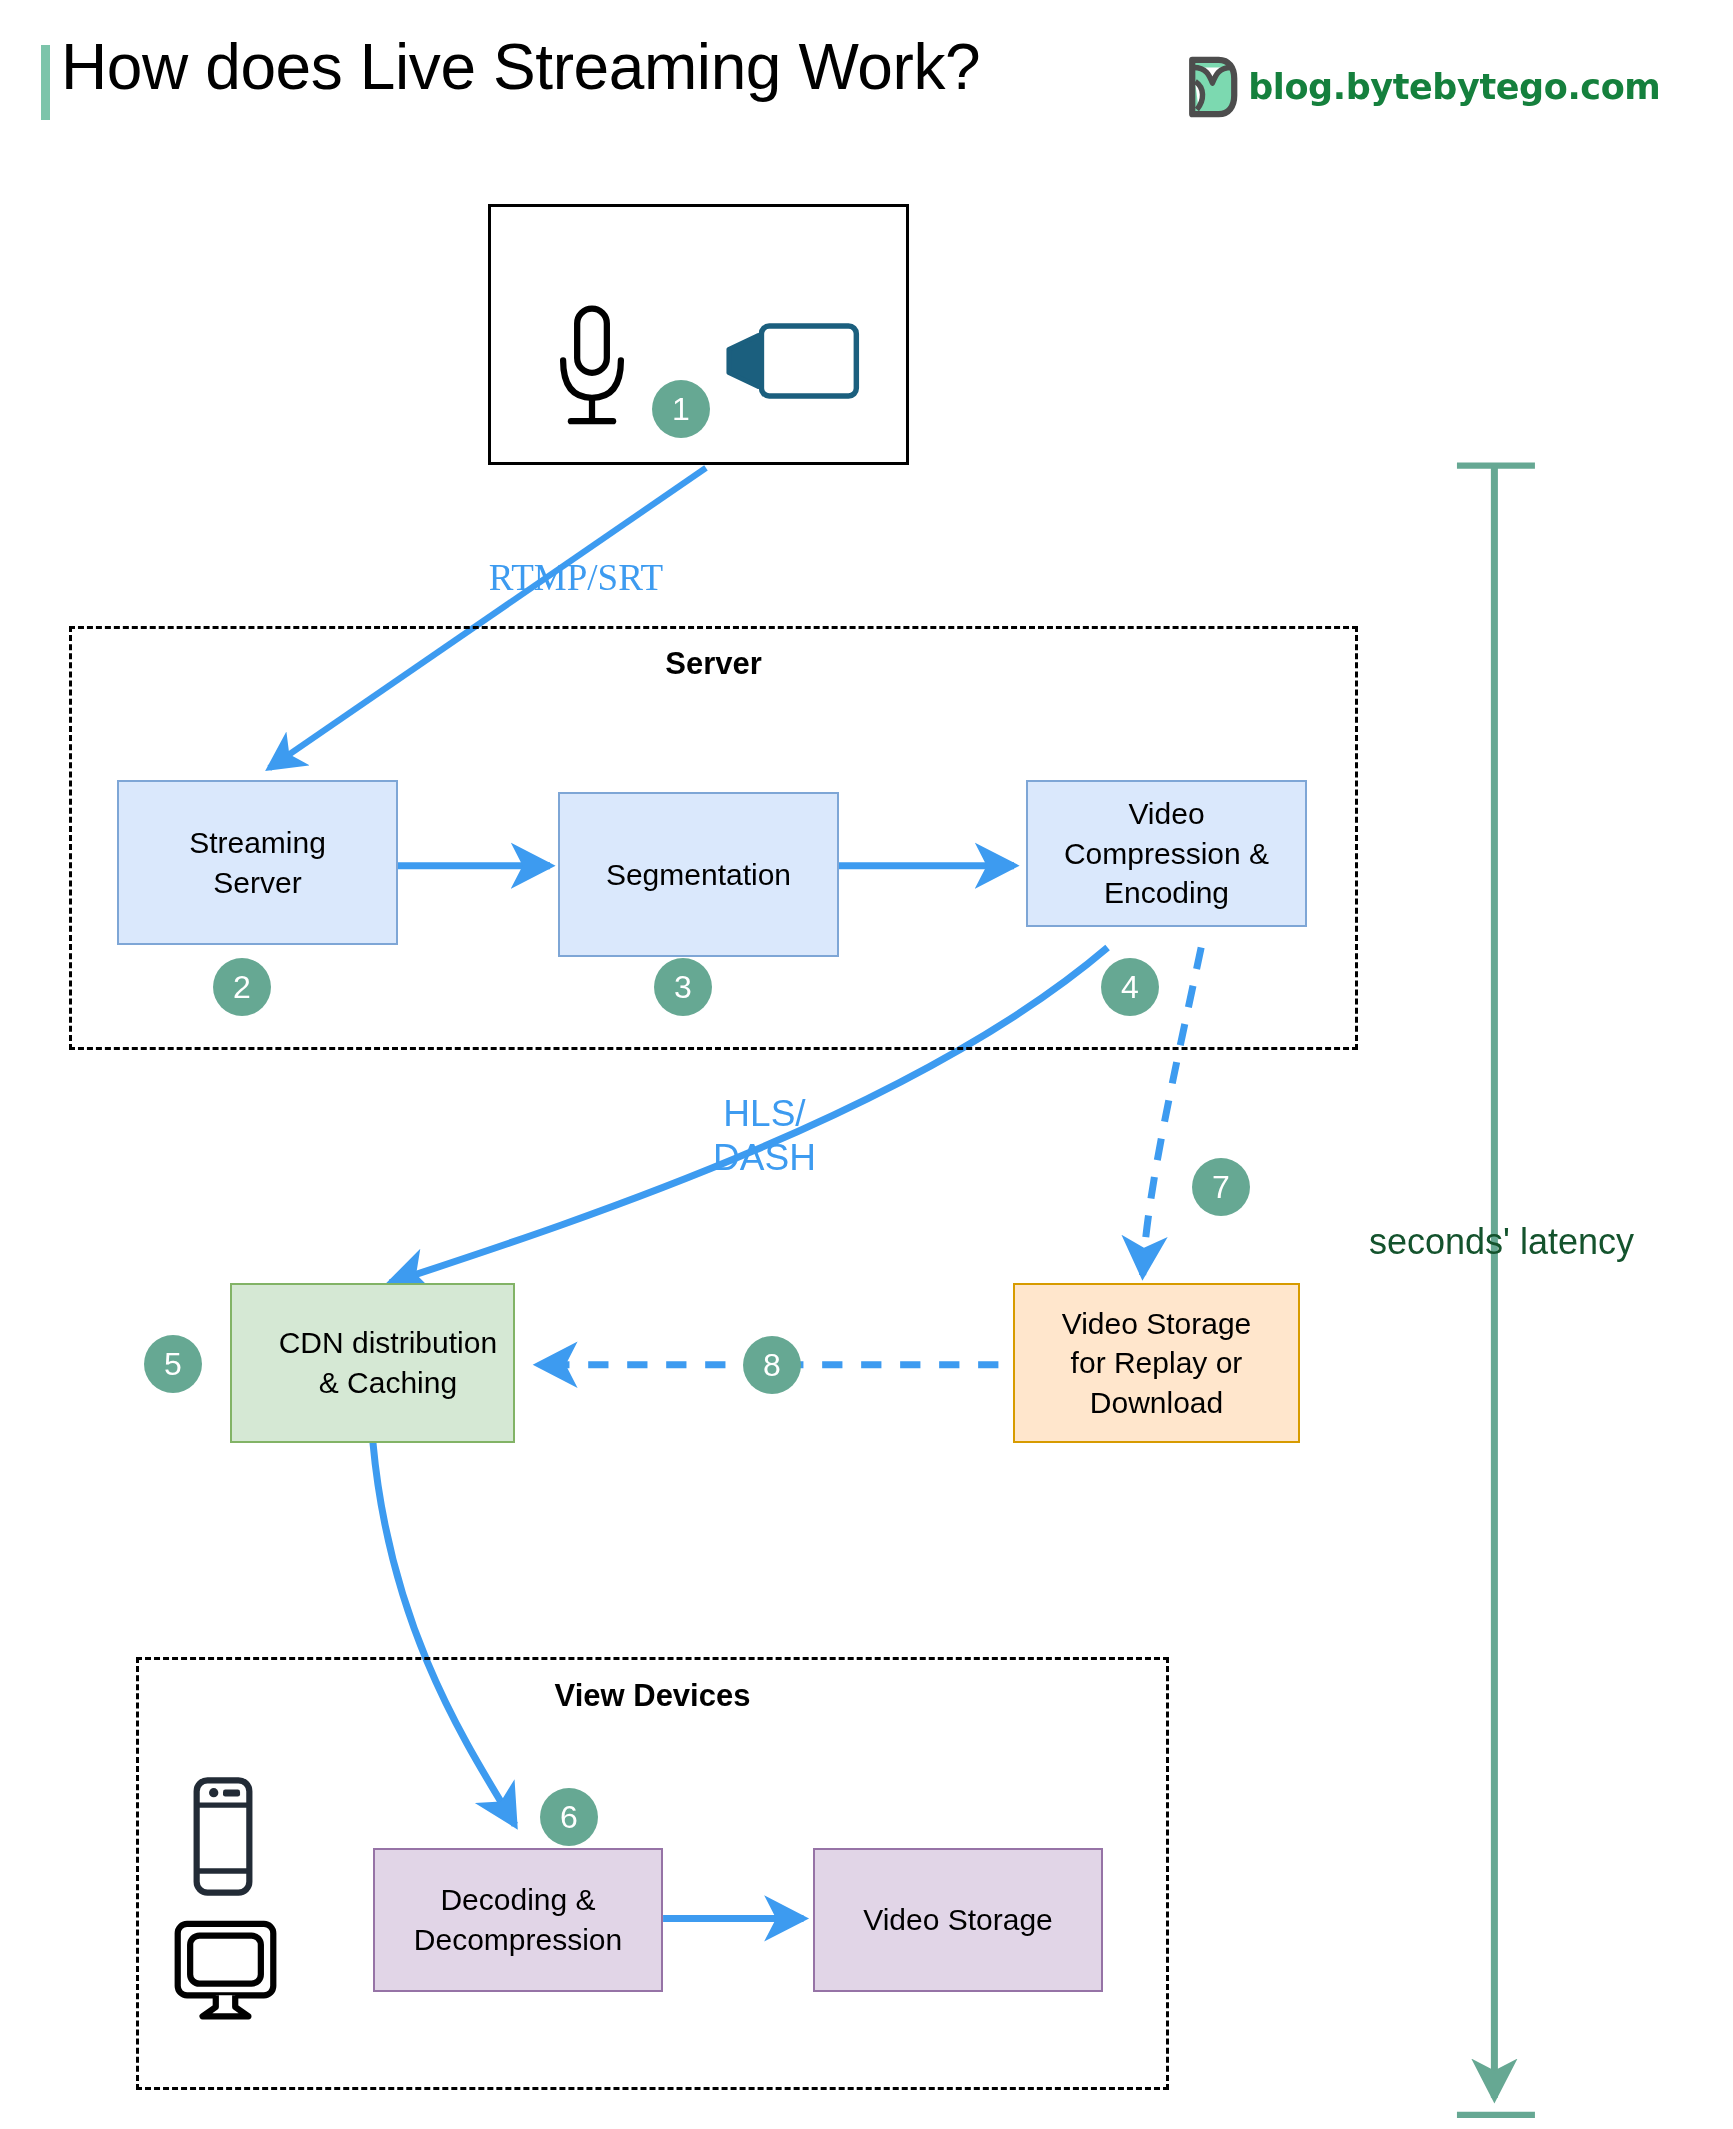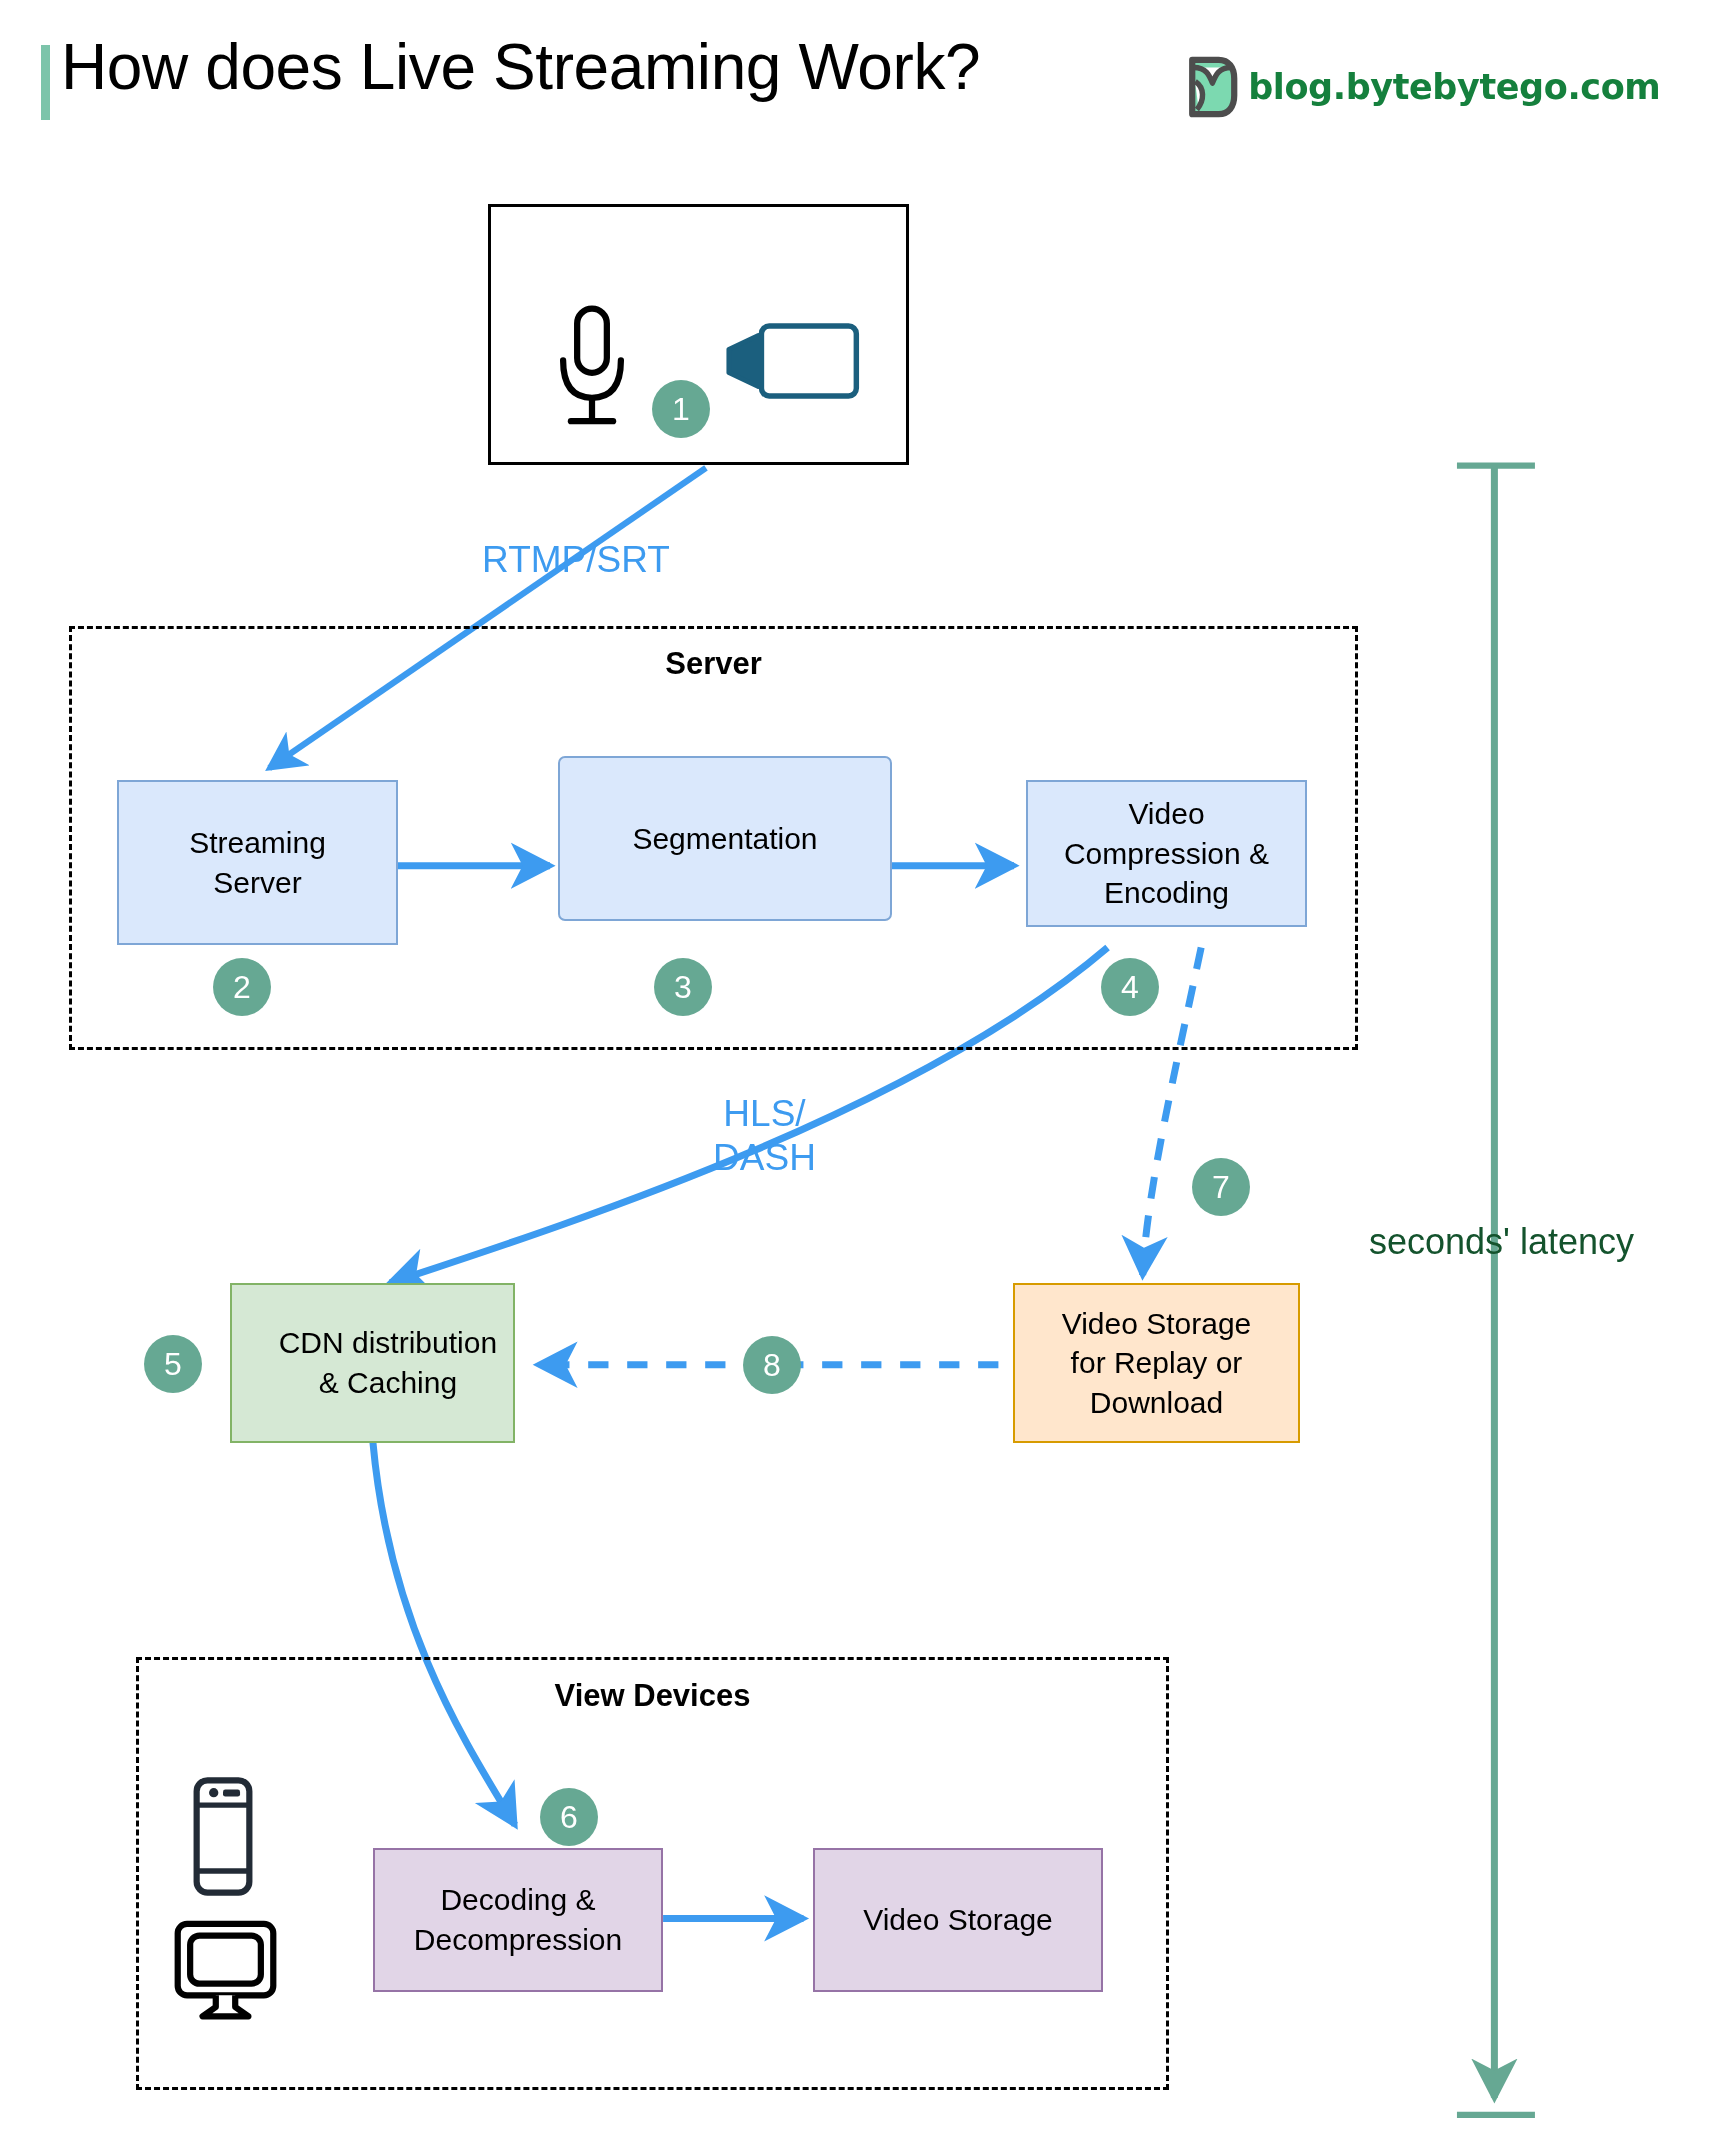--- a/index.html
+++ b/index.html
@@ -212,32 +212,32 @@
     <line x1="28" y1="150" x2="82" y2="150" stroke="#000" stroke-width="8" stroke-linecap="round"></line>
   </svg>
 
   <svg class="icon-abs" style="left:721px; top:318px; width:140px; height:86px;" viewBox="0 0 180 110">
     <rect x="52" y="10" width="122" height="90" rx="10" fill="#ffffff" stroke="#1b5f7e" stroke-width="7"></rect>
     <path d="M48 22 L48 88 L10 70 L10 40 Z" fill="#1b5f7e" stroke="#1b5f7e" stroke-width="6" stroke-linejoin="round"></path>
   </svg>
 
   <div class="badge" style="left:652px; top:380px;">1</div>
 
-  <div class="edge-label" style="left:459px; top:538px; width:234px;">RTMP/SRT</div>
+  <div class="edge-label" style="left:459px; top:556px; width:234px;font-family:Liberation Serif, serif;">RTMP/SRT</div>
 
   <div class="container-dashed" style="left:69px; top:626px; width:1289px; height:424px;"></div>
   <div class="container-title" style="left:69px; top:646px; width:1289px;">Server</div>
 
   <div class="node node-blue" style="left:117px; top:780px; width:281px; height:165px;">
     <span style="white-space:pre-line">Streaming
 Server</span>
   </div>
   <div class="badge" style="left:213px; top:958px;">2</div>
 
-  <div class="node node-blue" style="left:558px; top:756px; width:334px; height:165px;border-radius:7px;">
+  <div class="node node-blue" style="left:558px; top:792px; width:281px; height:165px;">
     <span style="white-space:pre-line">Segmentation</span>
   </div>
   <div class="badge" style="left:654px; top:958px;">3</div>
 
   <div class="node node-blue" style="left:1026px; top:780px; width:281px; height:147px;">
     <span style="white-space:pre-line">Video
 Compression &amp;
 Encoding</span>
   </div>
   <div class="badge" style="left:1101px; top:958px;">4</div>

